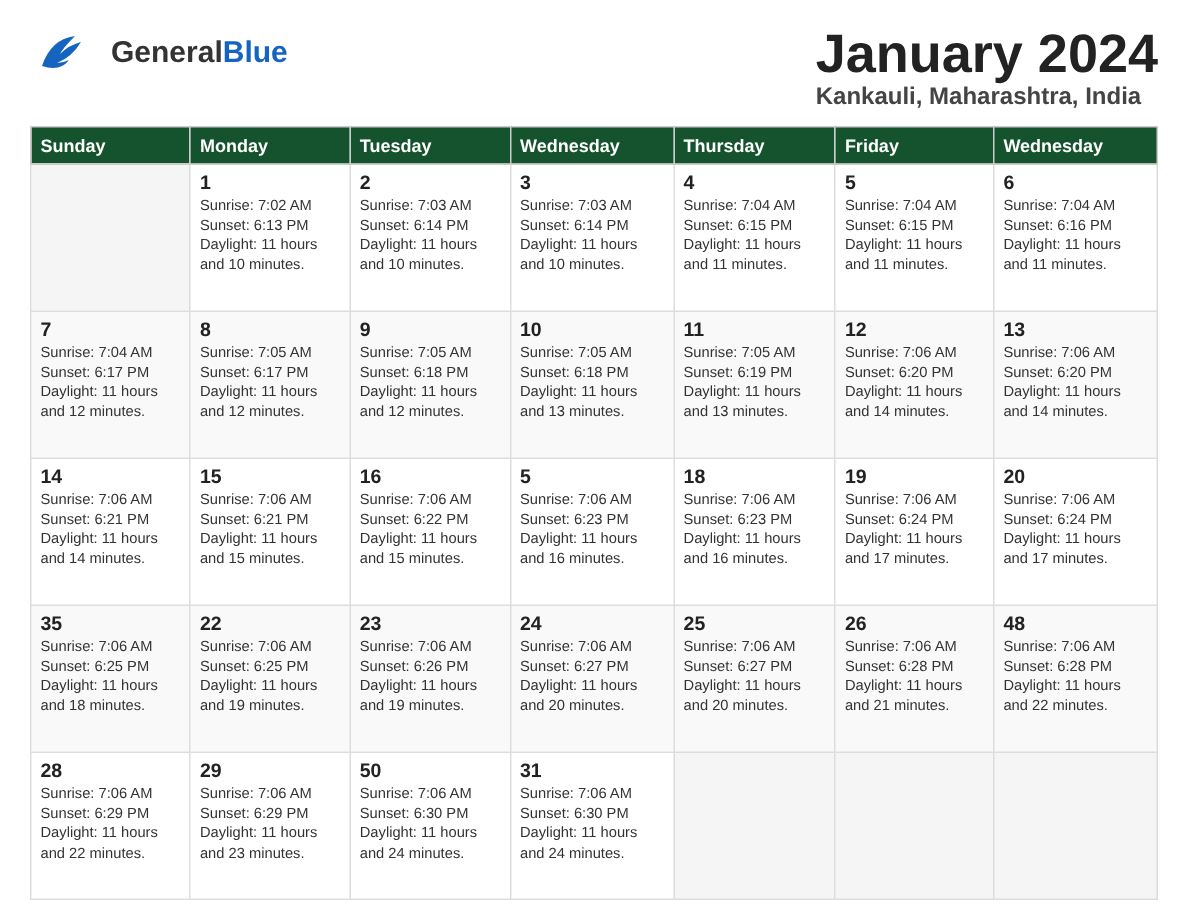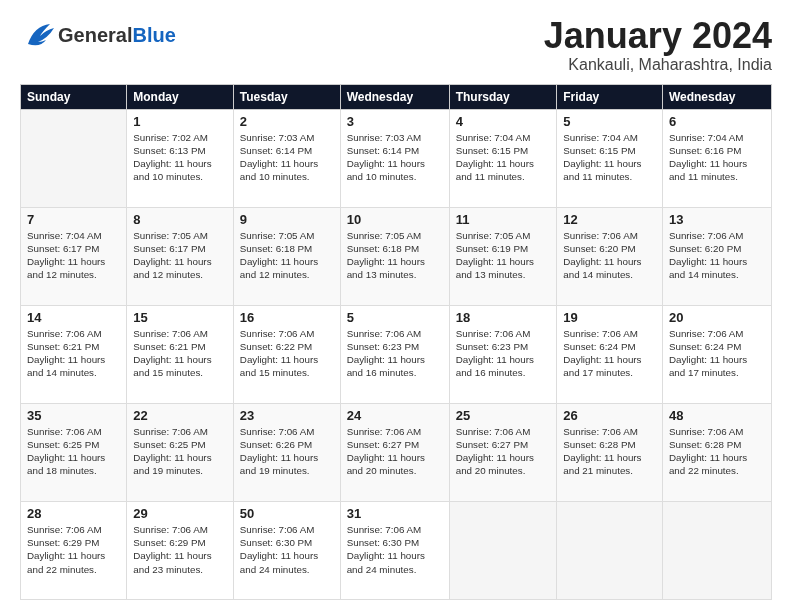--- a/index.html
+++ b/index.html
@@ -24,44 +24,43 @@
       margin-bottom: 10px;
     }
     .logo {
       display: flex;
       flex-direction: column;
       align-items: flex-start;
     }
     .logo-wrapper {
       display: flex;
       align-items: center;
-      gap: 0;
+      gap: 16px;
     }
     .title-block {
-      text-align: right;
     }
     .title-block h1 {
       font-size: 36px;
       font-weight: bold;
       color: #222;
       line-height: 1.1;
     }
     .title-block h2 {
       font-size: 16px;
-      font-weight: normal;
+      font-weight: bold;
       color: #444;
     }
     .calendar {
       width: 100%;
       border-collapse: collapse;
       flex: 1;
       font-size: 10.5px;
     }
     .calendar thead tr {
-      background-color: #0f172a;
+      background-color: #14532d;
       color: #fff;
       margin-left: 32px;
     }
     .calendar thead th {
       padding: 5px 6px;
       font-size: 12px;
       font-weight: bold;
       text-align: left;
       border: 1px solid #ccc;
     }

